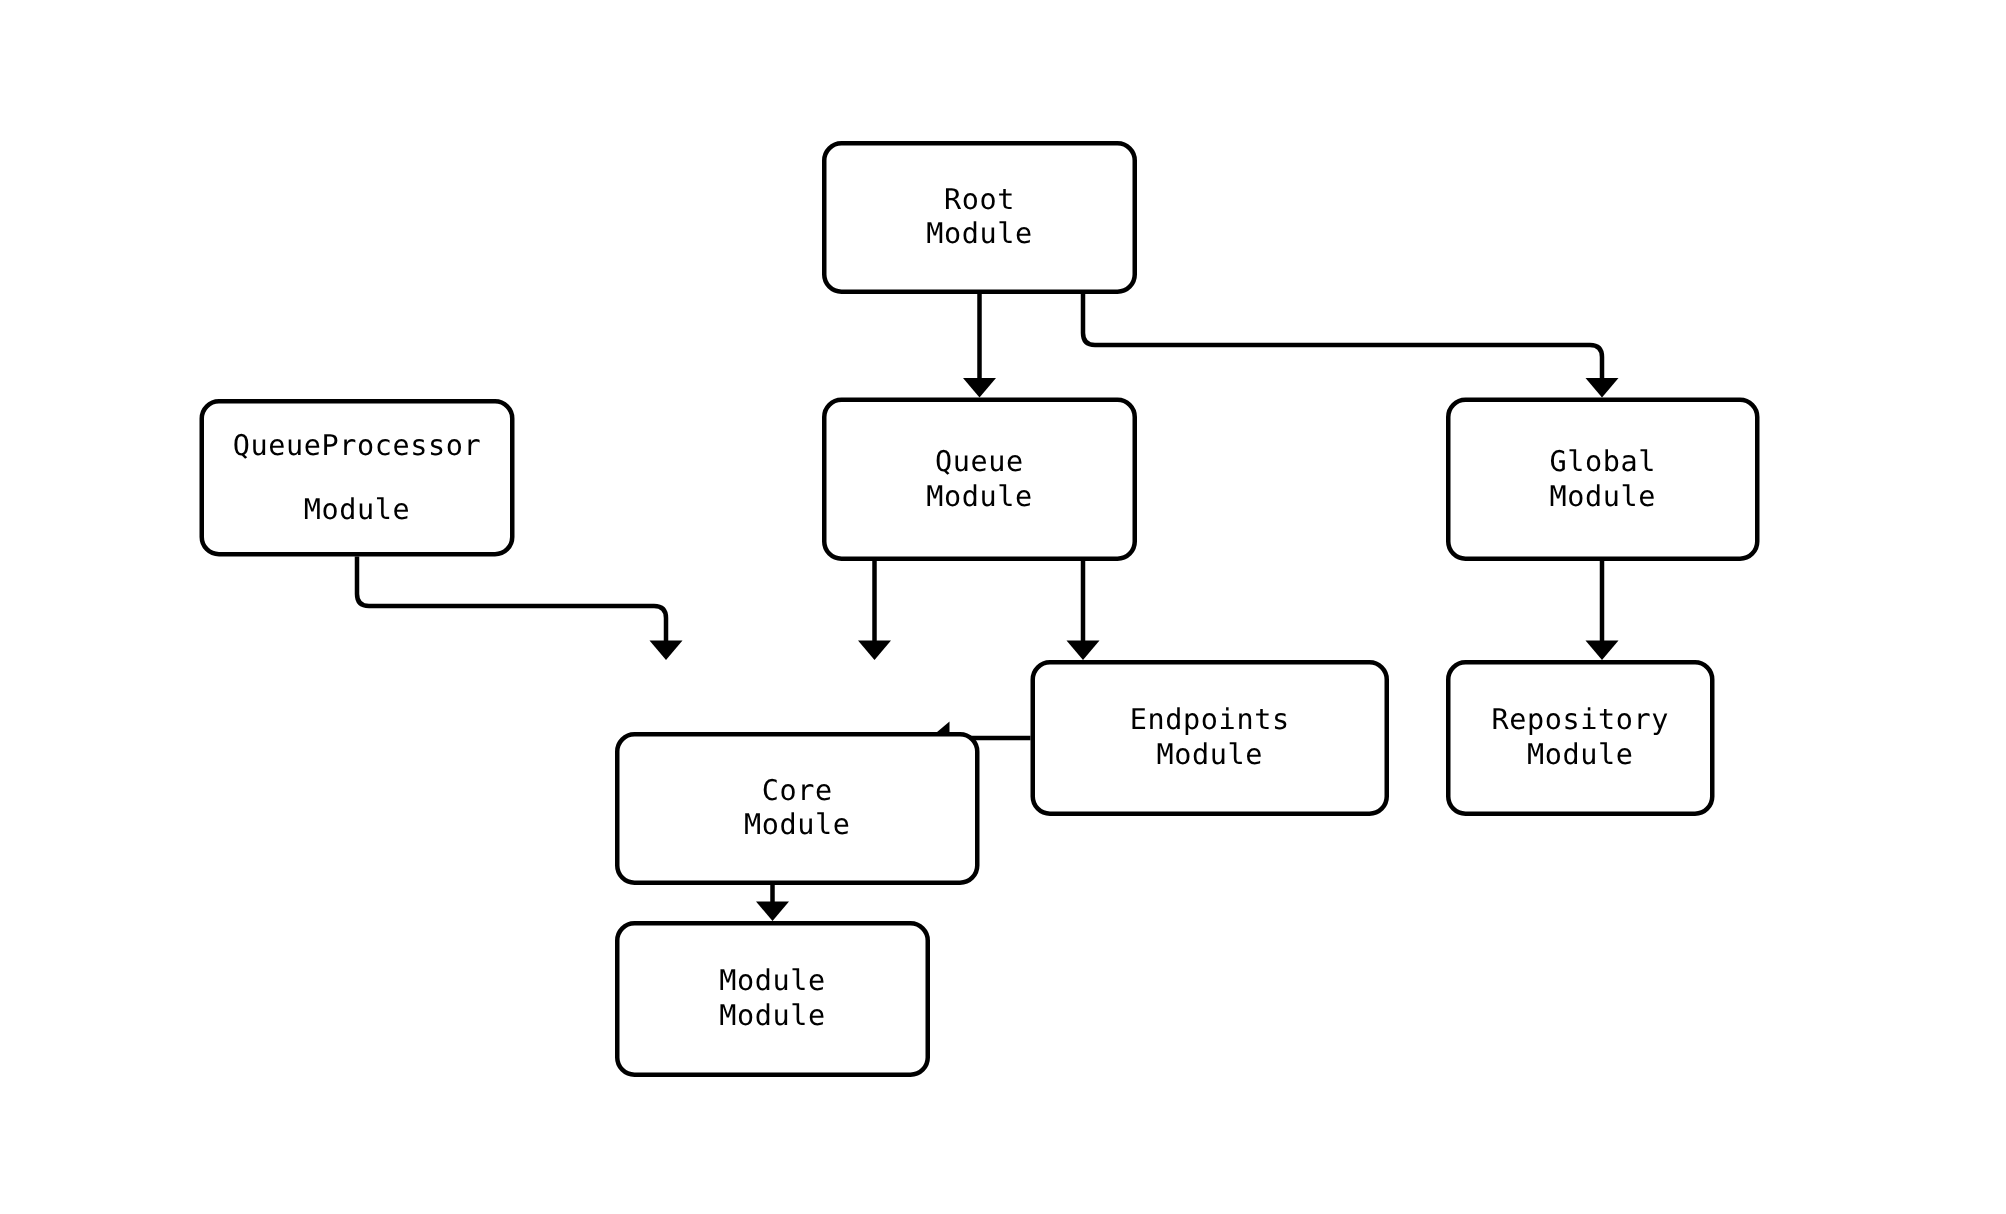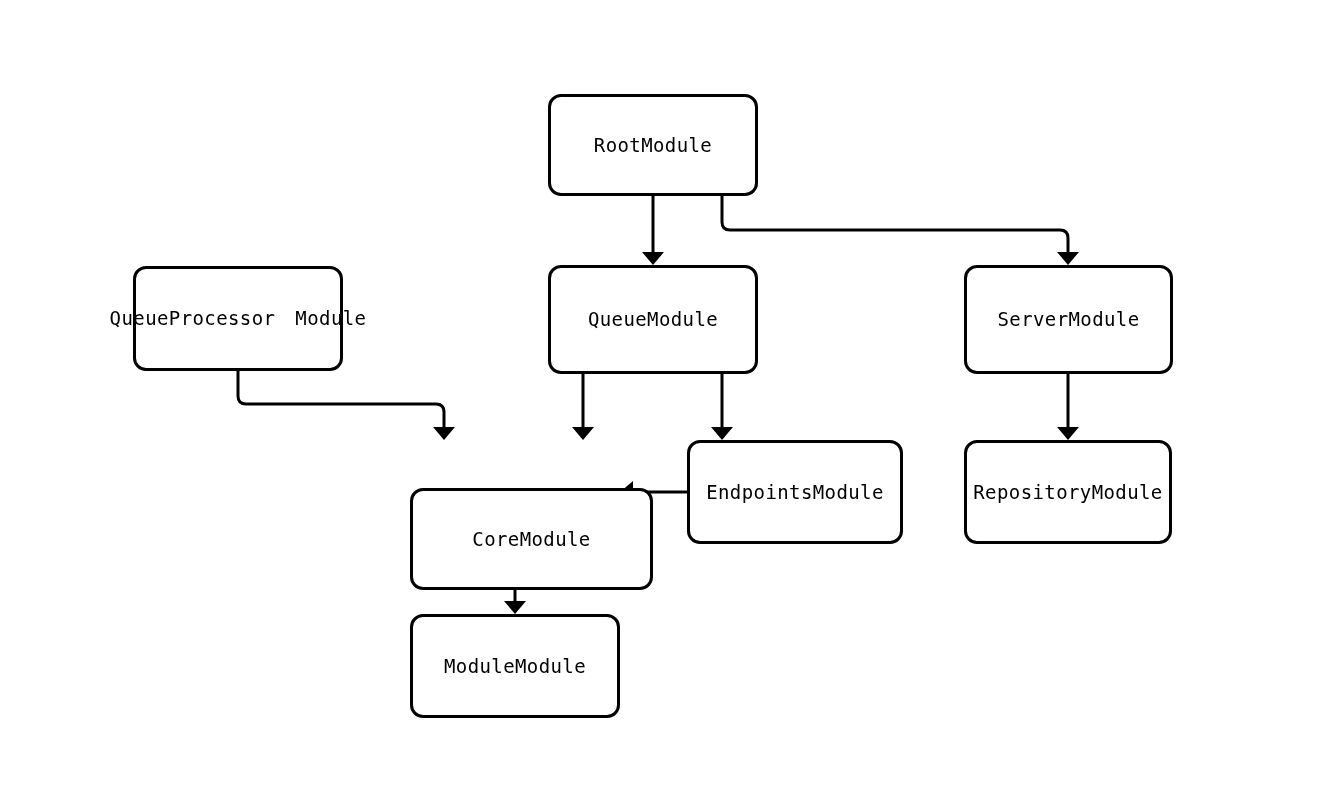--- a/index.html
+++ b/index.html
@@ -27,21 +27,21 @@
     width: 1337px;
     height: 809px;
   }
   .node {
     position: absolute;
     box-sizing: border-box;
     background: #ffffff;
     border: 3px solid #8b5cf6;
     border-radius: 13px;
     display: flex;
-    flex-direction: row;
+    flex-direction: column;
     align-items: center;
     justify-content: center;
     color: #000000;
     z-index: 2;
   }
   .node-label-line {
     font-family: "DejaVu Sans Mono", "Liberation Mono", monospace;
     font-size: 19px;
     line-height: 23px;
     letter-spacing: 0.4px;
@@ -98,35 +98,35 @@
     <div class="node-label-line">QueueProcessor</div>
     <div class="node-label-line">Module</div>
   </div>
 
   <div class="node" style="left: 548px; top: 265px; width: 210px; height: 109px; background: rgb(255, 255, 255); border-color: rgb(0, 0, 0);">
     <div class="node-label-line">Queue</div>
     <div class="node-label-line">Module</div>
   </div>
 
   <div class="node" style="left: 964px; top: 265px; width: 209px; height: 109px; background: rgb(255, 255, 255); border-color: rgb(0, 0, 0);">
-    <div class="node-label-line">Server</div>
+    <div class="node-label-line">Global</div>
     <div class="node-label-line">Module</div>
   </div>
 
   <div class="node" style="left: 410px; top: 440px; width: 243px; height: 102px; background: rgb(255, 255, 255); border-color: rgb(0, 0, 0); margin-top: 48px;">
     <div class="node-label-line">Core</div>
     <div class="node-label-line">Module</div>
   </div>
 
-  <div class="node" style="left: 687px; top: 440px; width: 216px; height: 104px; background: rgb(255, 255, 255); border-color: rgb(0, 0, 0);">
+  <div class="node" style="left: 687px; top: 440px; width: 239px; height: 104px; background: rgb(255, 255, 255); border-color: rgb(0, 0, 0);">
     <div class="node-label-line">Endpoints</div>
     <div class="node-label-line">Module</div>
   </div>
 
-  <div class="node" style="left: 964px; top: 440px; width: 208px; height: 104px; background: rgb(255, 255, 255); border-color: rgb(0, 0, 0);">
+  <div class="node" style="left: 964px; top: 440px; width: 179px; height: 104px; background: rgb(255, 255, 255); border-color: rgb(0, 0, 0);">
     <div class="node-label-line">Repository</div>
     <div class="node-label-line">Module</div>
   </div>
 
   <div class="node" style="left: 410px; top: 614px; width: 210px; height: 104px; background: rgb(255, 255, 255); border-color: rgb(0, 0, 0);">
     <div class="node-label-line">Module</div>
     <div class="node-label-line">Module</div>
   </div>
 
 </div>

